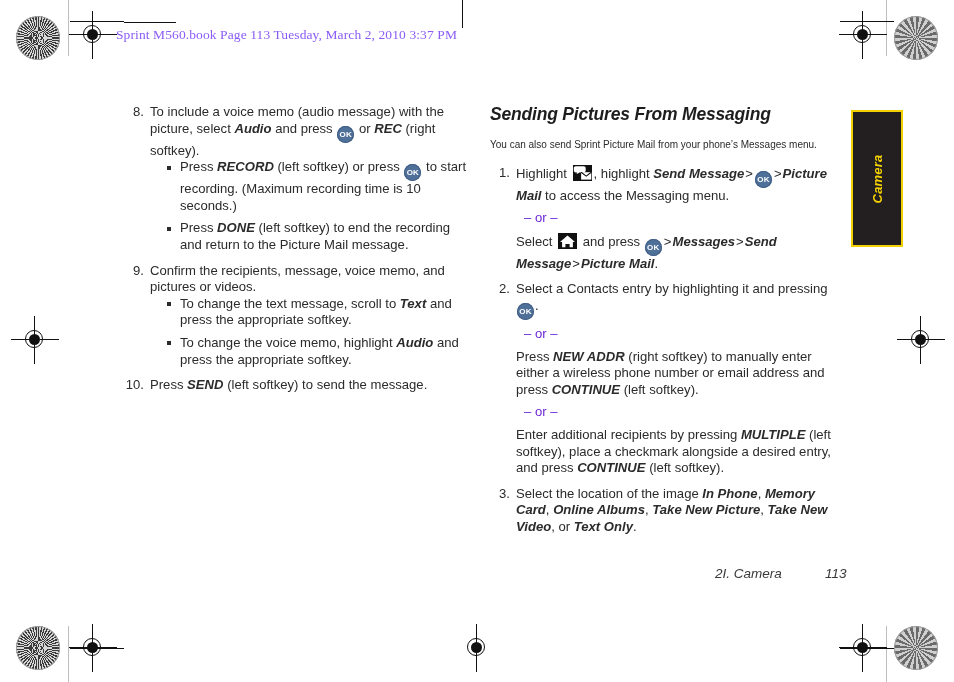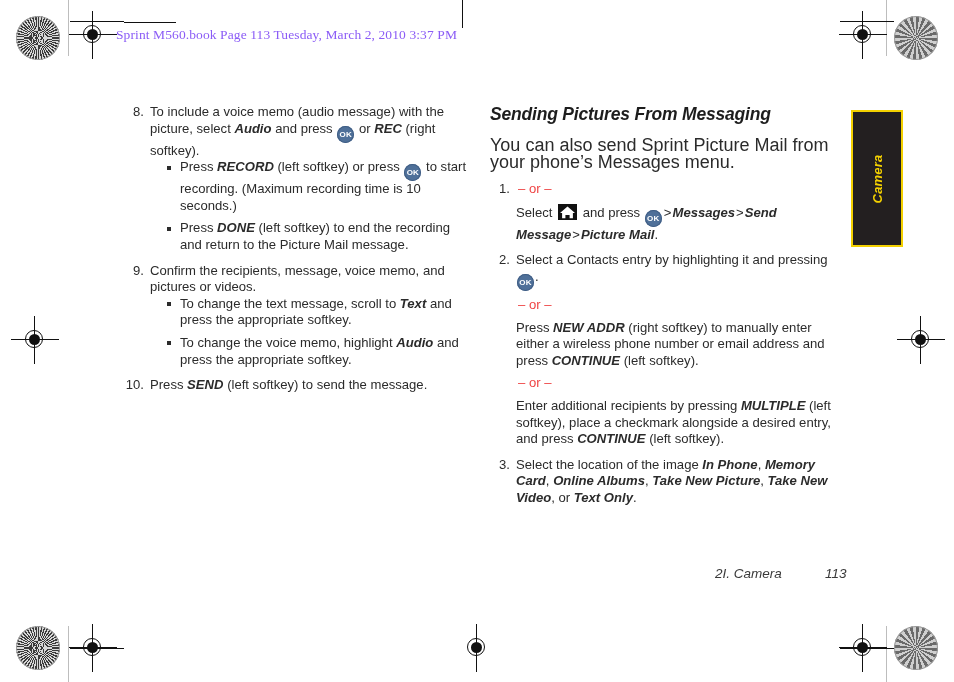--- a/index.html
+++ b/index.html
@@ -105,21 +105,21 @@
     font-style: italic;
     font-weight: bold;
     font-size: 17.5px;
     line-height: 21px;
     margin: 0 0 12px 0;
     color: #1d1d1d;
     letter-spacing: -0.2px;
   }
   p.intro {
     margin: 0 0 11px 0;
-    font-size: 18px;
+    font-size: 10px;
     line-height: 16.6px;
   }
 
   
   .step {
     position: relative;
     padding-left: 26px;
     margin-bottom: 9px;
   }
   .step > .num {
@@ -145,23 +145,23 @@
     position: absolute;
     left: 1px;
     top: 6.5px;
     width: 4px;
     height: 4px;
     background: #2b2b2b;
   }
 
   
   .or {
-    margin: 6px 0 6px 2px;
+    margin: 6px 0 6px 8px;
     font-size: 13.1px;
-    color: #ef4444;
+    color: #6d28d9;
   }
 
   .sub-block { margin: 6px 0 6px 0; }
 
   i.kw {
     font-style: italic;
     font-weight: bold;
   }
 
   
@@ -323,20 +323,25 @@
       <span class="num">10.</span>
       <span class="step-text">Press <i class="kw">SEND</i> (left softkey) to send the message.</span>
     </div>
   </div>
 
 <div class="col col-right" id="right-col">
     <h2 class="section-title">Sending Pictures From Messaging</h2>
     <p class="intro">You can also send Sprint Picture Mail from your phone’s Messages menu.</p>
     <div class="step">
       <span class="num">1.</span>
+      <span class="step-text">Highlight <span class="glyph-box"><svg width="19" height="16" viewBox="0 0 19 16">
+            <path d="M2.6 1.2h8.2c1.1 0 1.9.8 1.9 1.8v2.6c0 1-.8 1.8-1.9 1.8H6.4L3.6 9.3l.5-1.9H2.6c-1 0-1.8-.8-1.8-1.8V3c0-1 .8-1.8 1.8-1.8z" fill="#ffffff"></path>
+            <rect x="8.1" y="7.2" width="10.2" height="7.4" fill="#ffffff"></rect>
+            <path d="M8.1 7.2l5.1 3.9 5.1-3.9" fill="none" stroke="#111111" stroke-width="1.1"></path>
+          </svg></span>, highlight <i class="kw">Send Message</i><span class="gt">&gt;</span><span class="ok-key">OK</span><span class="gt">&gt;</span><i class="kw">Picture Mail</i> to access the Messaging menu.</span>
       <div class="or">– or –</div>
       <div class="sub-block">Select <span class="glyph-box"><svg width="19" height="16" viewBox="0 0 19 16">
             <path d="M9.5 2.6L17 9.1h-2.1v5.1h-3.3v-3.3H7.4v3.3H4.1V9.1H2z" fill="#ffffff"></path>
           </svg></span> and press <span class="ok-key">OK</span><span class="gt">&gt;</span><i class="kw">Messages</i><span class="gt">&gt;</span><i class="kw">Send Message</i><span class="gt">&gt;</span><i class="kw">Picture Mail</i>.</div>
     </div>
     <div class="step">
       <span class="num">2.</span>
       <span class="step-text">Select a Contacts entry by highlighting it and pressing <span class="ok-key">OK</span>.</span>
       <div class="or">– or –</div>
       <div class="sub-block">Press <i class="kw">NEW ADDR</i> (right softkey) to manually enter either a wireless phone number or email address and press <i class="kw">CONTINUE</i> (left softkey).</div>

